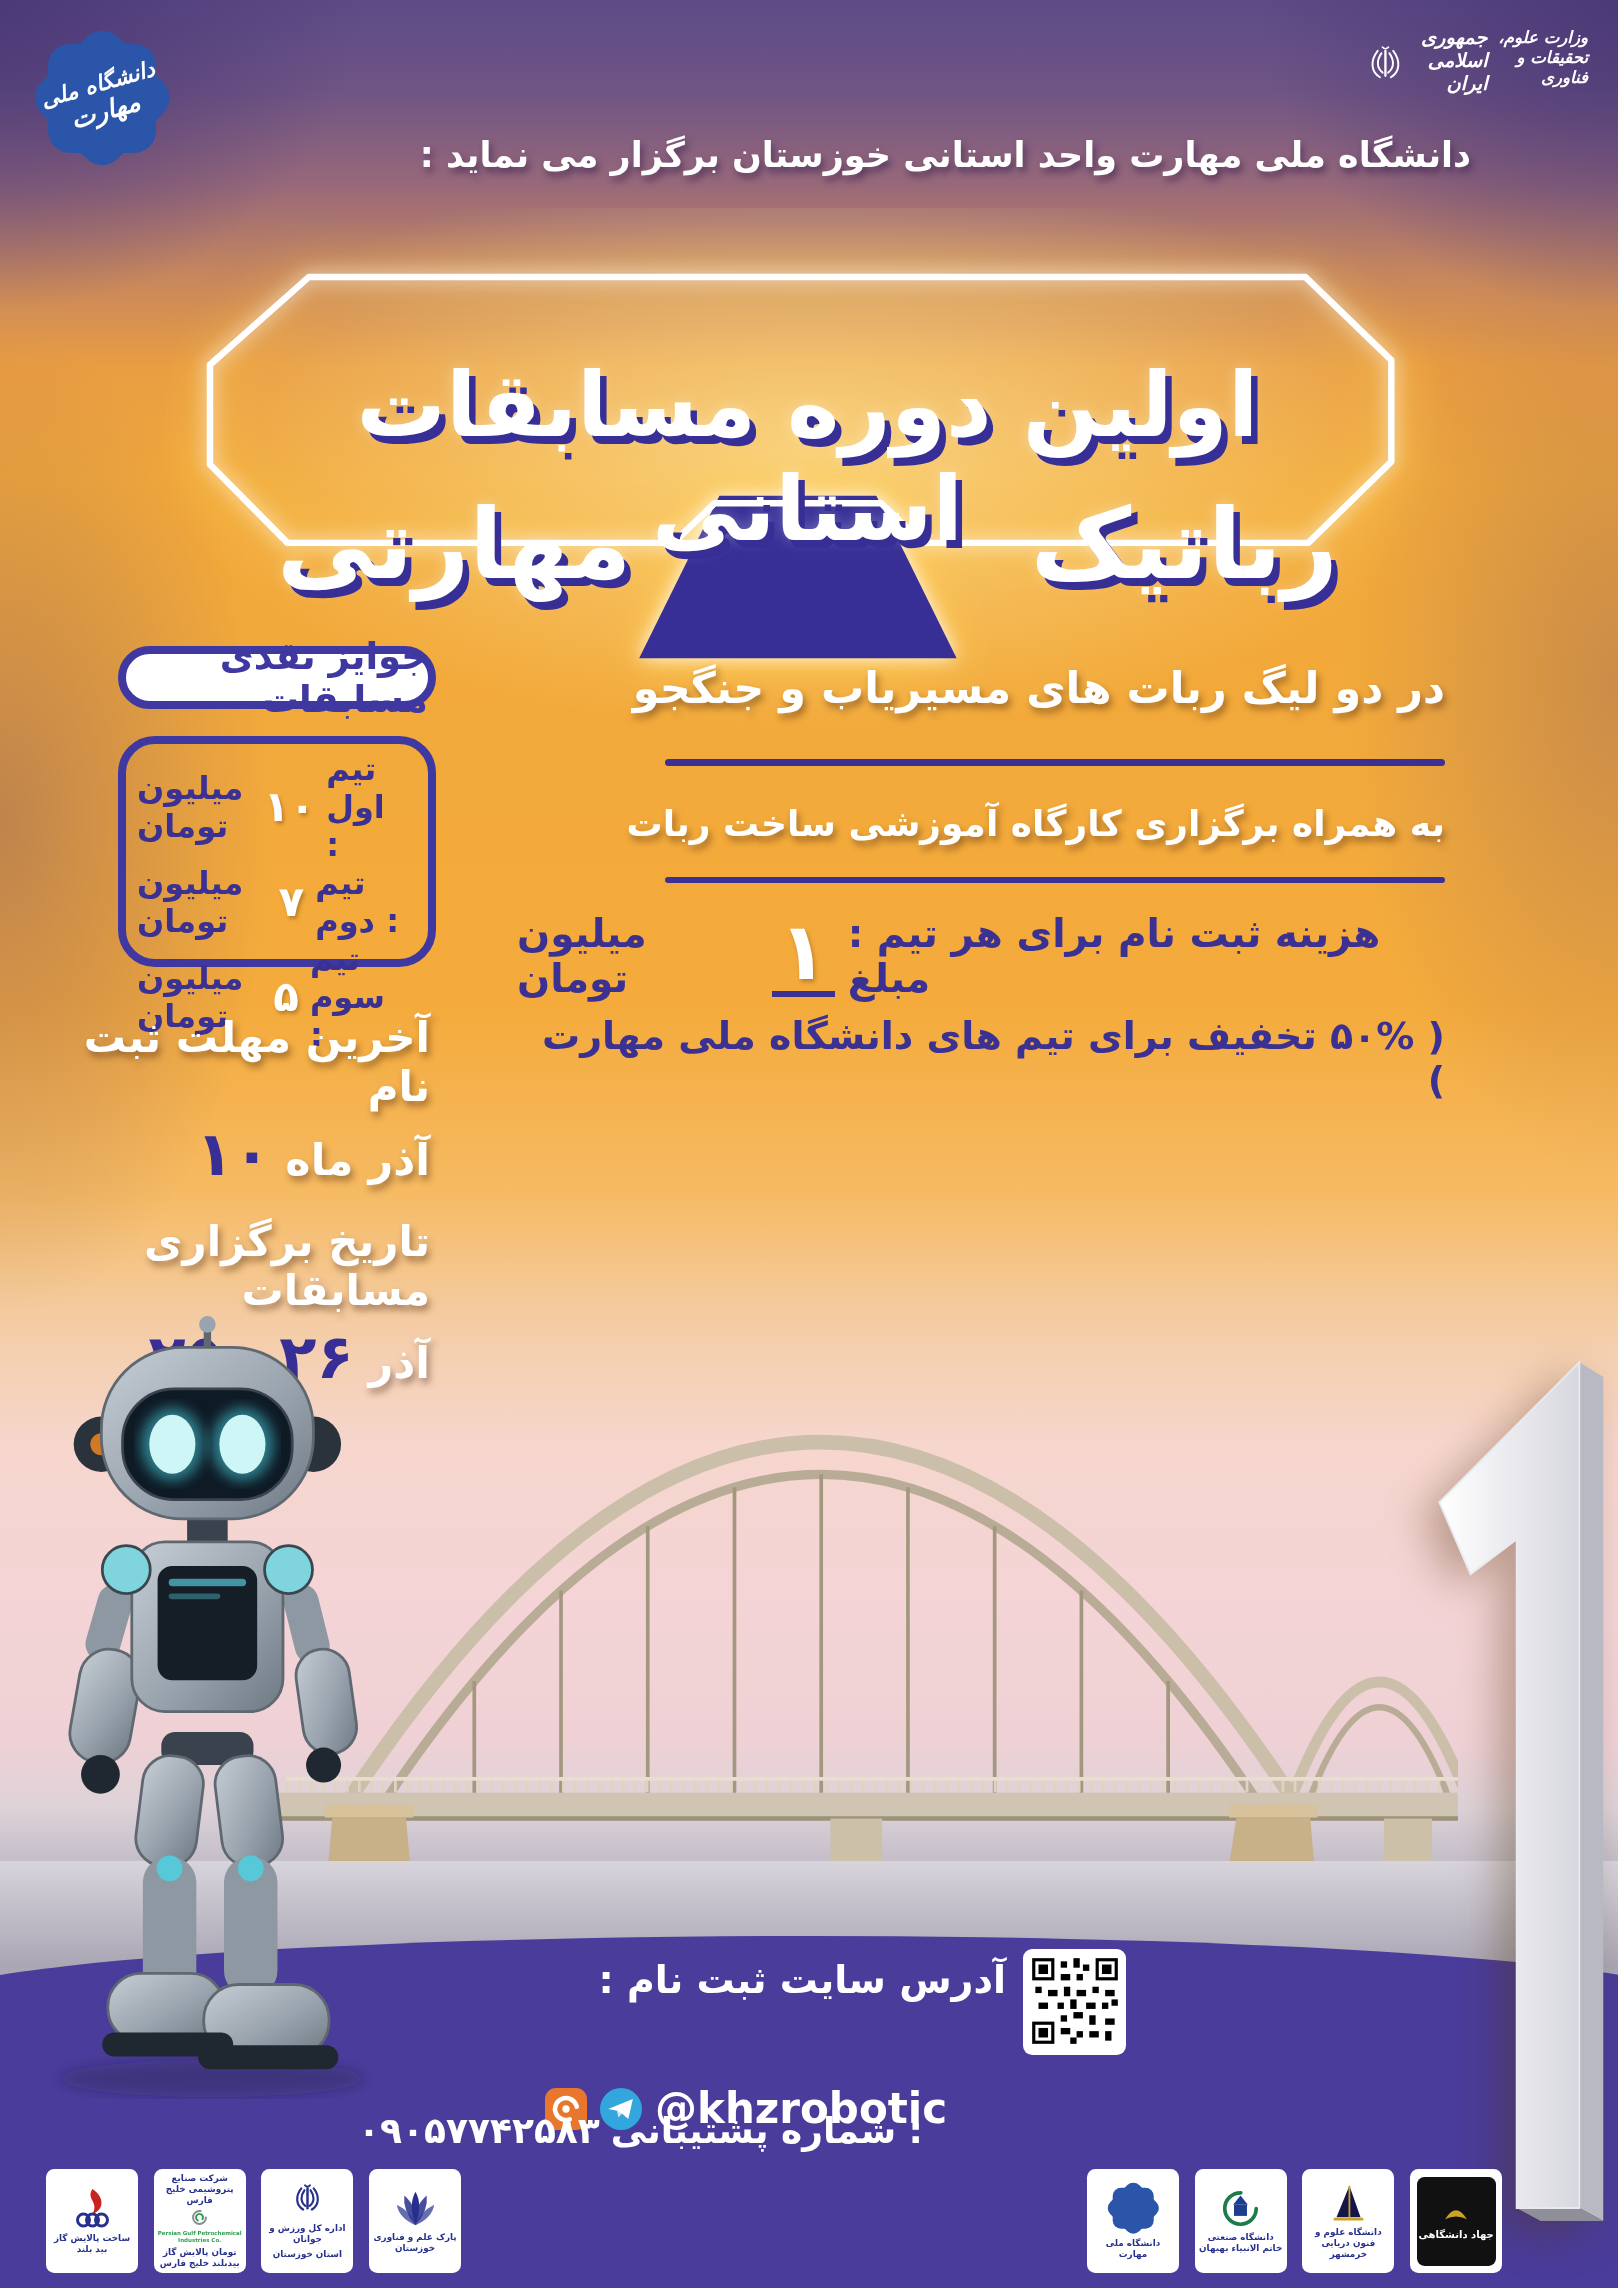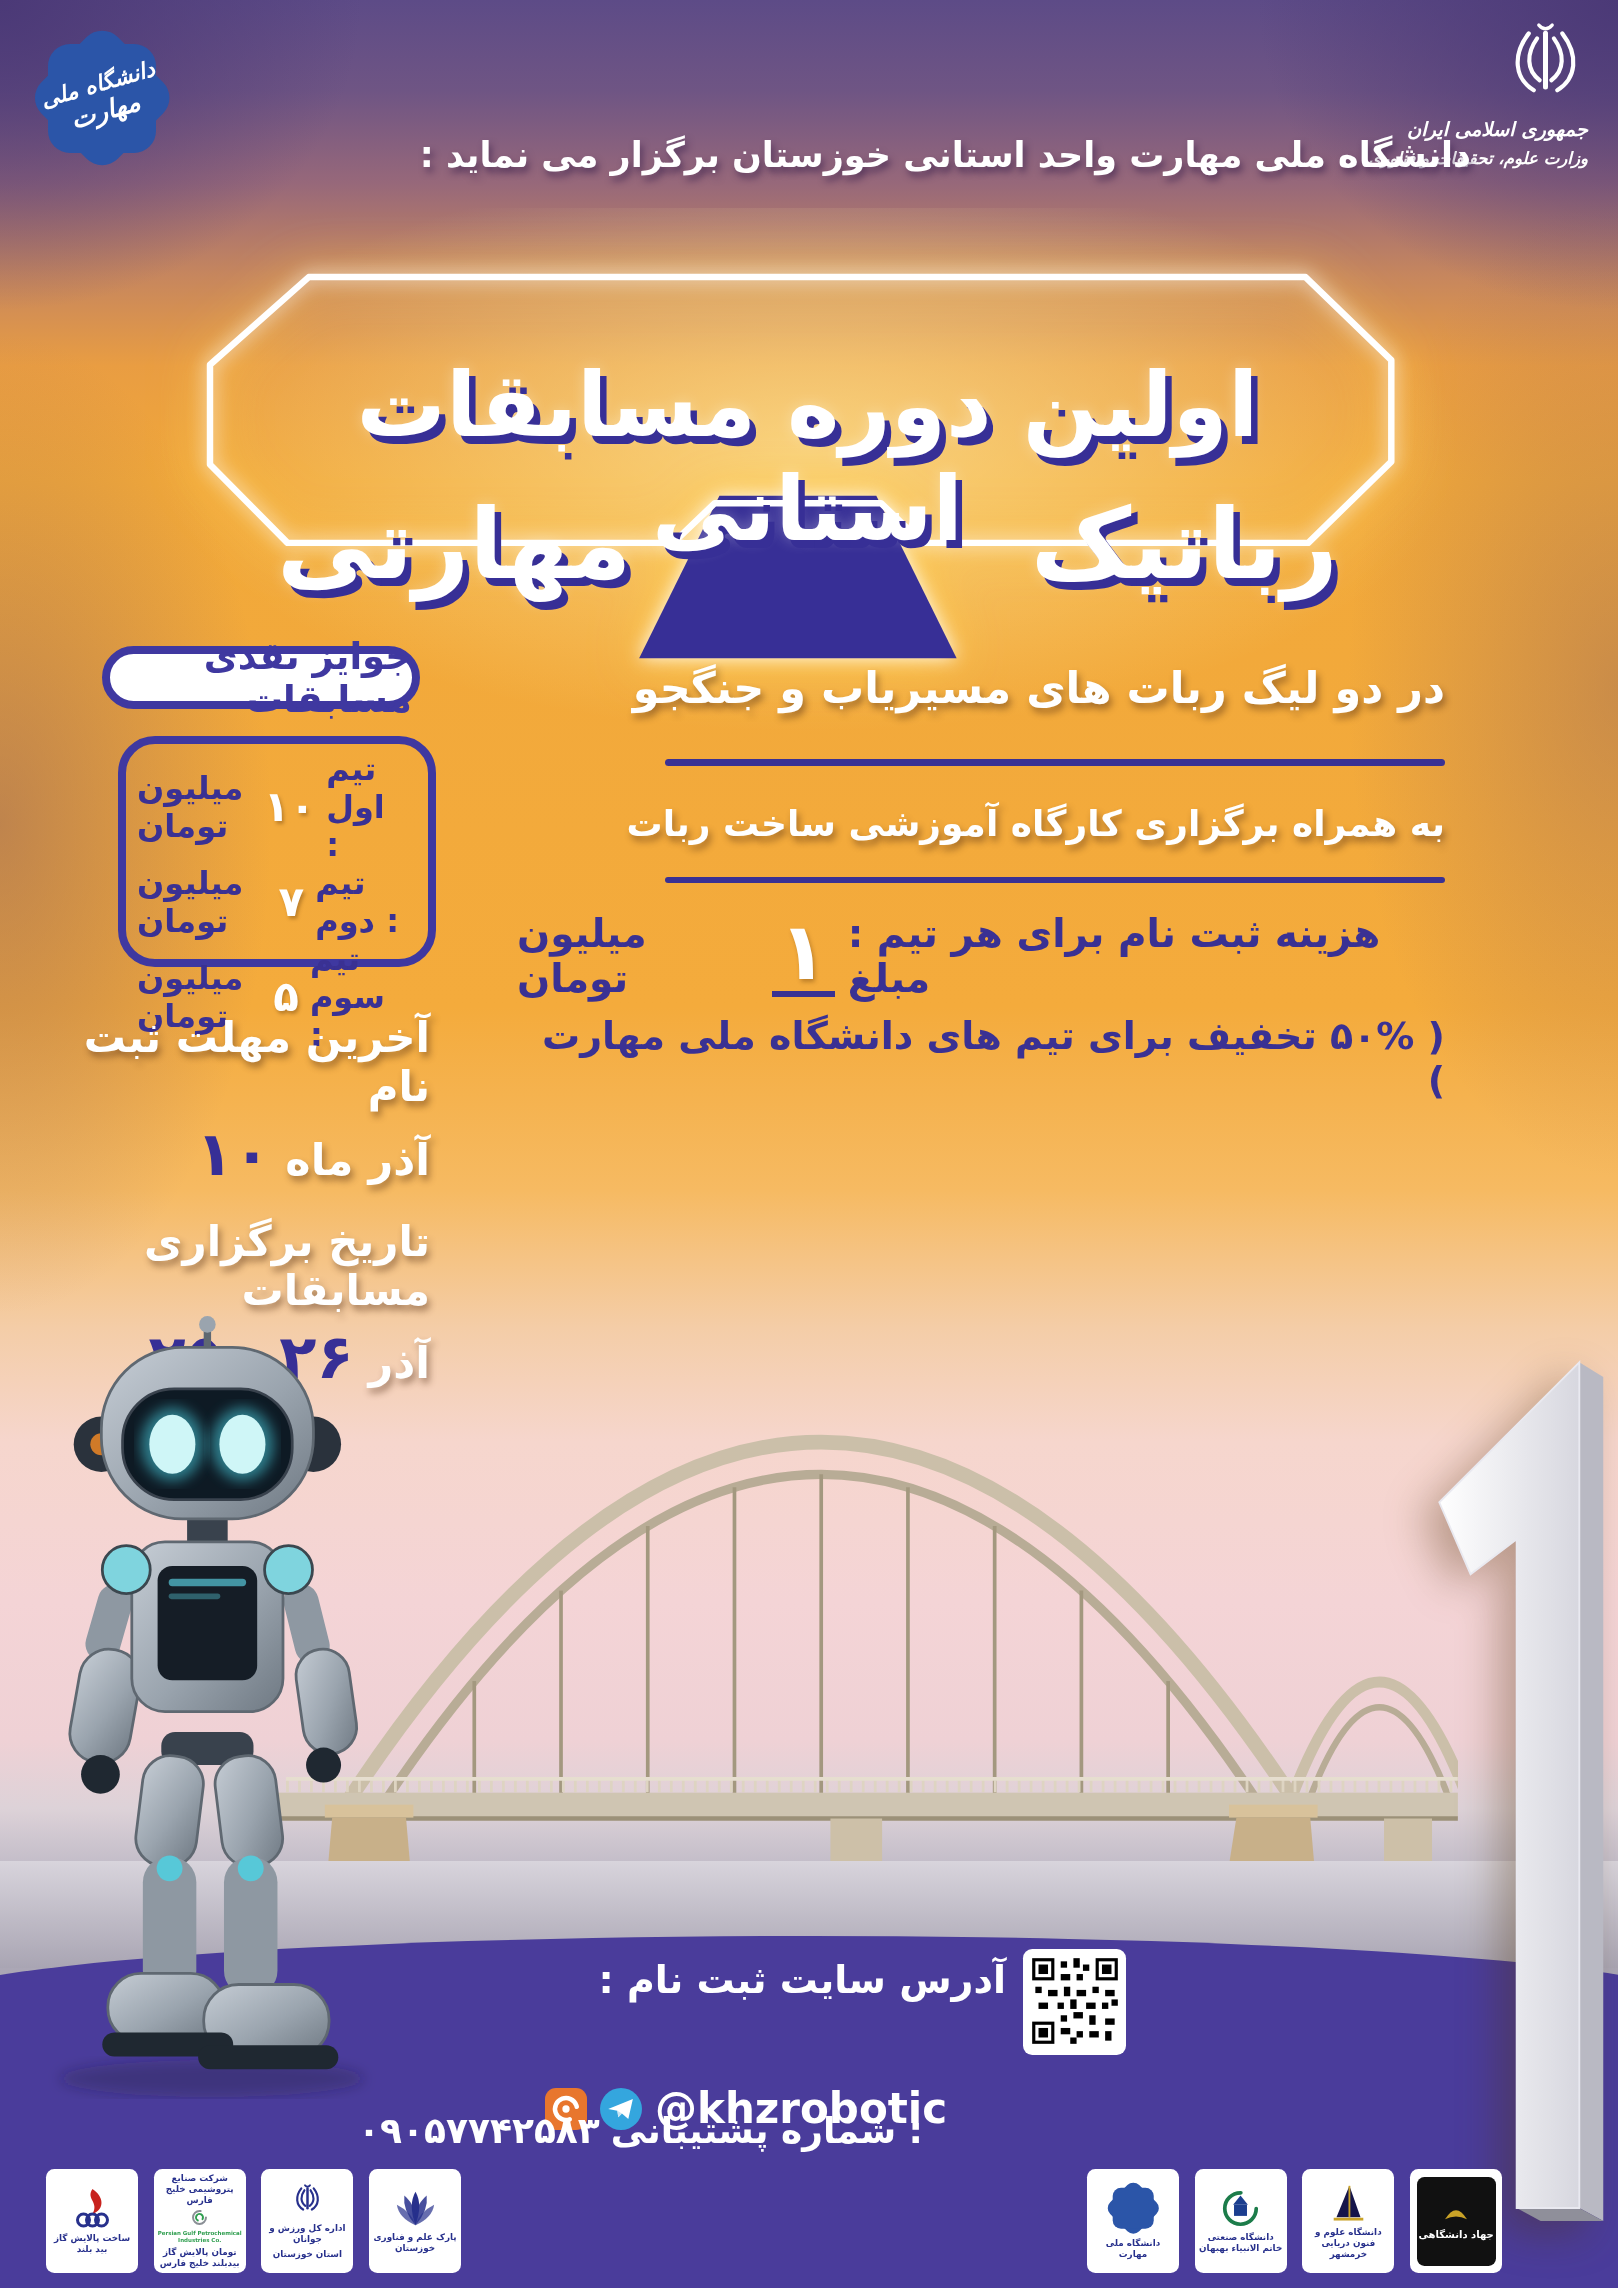--- a/index.html
+++ b/index.html
@@ -65,21 +65,21 @@
 
   
   .medallion{width:138px;height:138px;}
   .medallion .sq{position:absolute;inset:14.8px;background:#2b55a8;border-radius:22px;}
   .medallion .sq2{position:absolute;inset:14.8px;background:#2b55a8;border-radius:22px;transform:rotate(45deg);}
   .medallion .txt{position:absolute;inset:0;display:flex;flex-direction:column;align-items:center;justify-content:center;
        color:#fff;font-family:"DejaVu Serif",serif;font-style:italic;font-weight:bold;transform:rotate(-16deg);line-height:1.15;}
   .medallion .t1{font-size:22px;} .medallion .t2{font-size:26px;}
 
   
-  .gov{display:flex;flex-direction:column;align-items:flex-end;color:#fff;}
+  .gov{display:flex;flex-direction:row;align-items:flex-start;color:#fff;}
   .gov .g1{font-family:"DejaVu Serif",serif;font-style:italic;font-weight:bold;font-size:19.4px;margin-top:5.5px;}
   .gov .g2{font-family:"DejaVu Serif",serif;font-style:italic;font-weight:bold;font-size:16.6px;margin-top:7.4px;}
 
   
   .sp-row{display:flex;gap:15.7px;}
   .sp-card{width:92px;height:104px;background:#fff;border-radius:8.3px;display:flex;flex-direction:column;
            align-items:center;justify-content:center;gap:3.7px;padding:3.7px;box-sizing:border-box;}
   .sp-cap{font-size:8.8px;font-weight:bold;color:#27308c;text-align:center;line-height:1.25;direction:rtl;}
   .sp-cap.en{color:#2f9e4f;font-size:5.5px;direction:ltr;}
   .jahad-box{width:79px;height:89px;background:#111;border-radius:7.4px;display:flex;flex-direction:column;
@@ -124,21 +124,21 @@
     <path d="M565,252 L735,252 L822,428 L478,428 Z" fill="#372f96"></path>
     <path d="M120,15 L1200,15 L1293,105 L1293,215 L1203,303 L785,303 L740,260 L560,260 L515,303 L97,303 L13,218 L13,110 Z" fill="none" stroke="#ffffff" stroke-width="7" stroke-linejoin="round"></path>
   </svg>
 
   <div class="abs rtl title-line" style="left:240px;top:353px;width:1135px;text-align:center;font-size:89px;">اولین دوره مسابقات استانی</div>
   <div class="abs title-line" style="left:277px;top:487px;width:1061px;display:flex;flex-direction:row-reverse;justify-content:space-between;font-size:98px;">
     <span>رباتیک</span>
     <span>مهارتی</span>
   </div>
 
-  <div class="abs pill rtl" style="left:102px;top:646px;width:318px;height:63px;box-sizing:border-box;">
+  <div class="abs pill rtl" style="left:118px;top:646px;width:318px;height:63px;box-sizing:border-box;">
     <span>جوایز نقدی مسابقات</span>
   </div>
   <div class="abs prize-box" style="left:118px;top:736px;width:318px;height:231px;box-sizing:border-box;">
     <div class="prize-row">
       <span class="lbl">تیم اول :</span>
       <span class="val">۱۰</span>
       <span class="suf">میلیون تومان</span>
     </div>
     <div class="prize-row">
       <span class="lbl">تیم دوم :</span>

